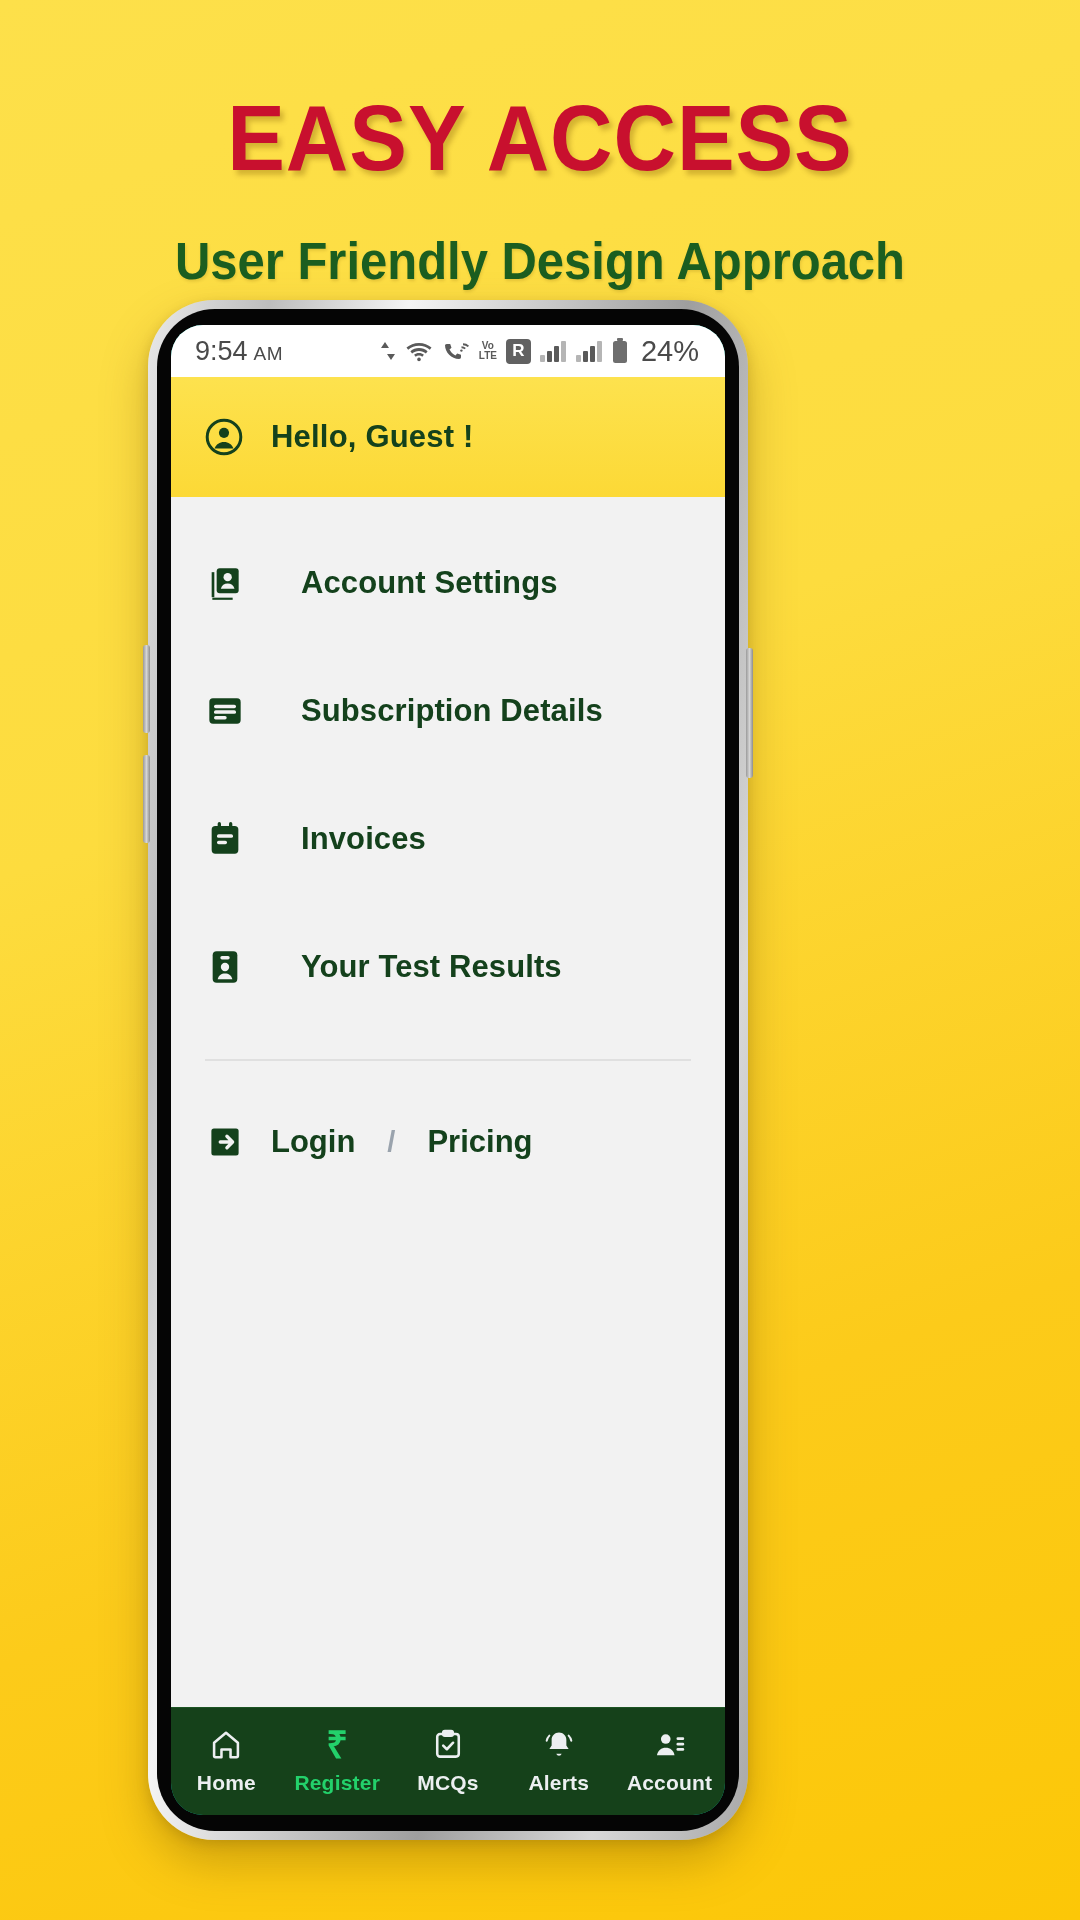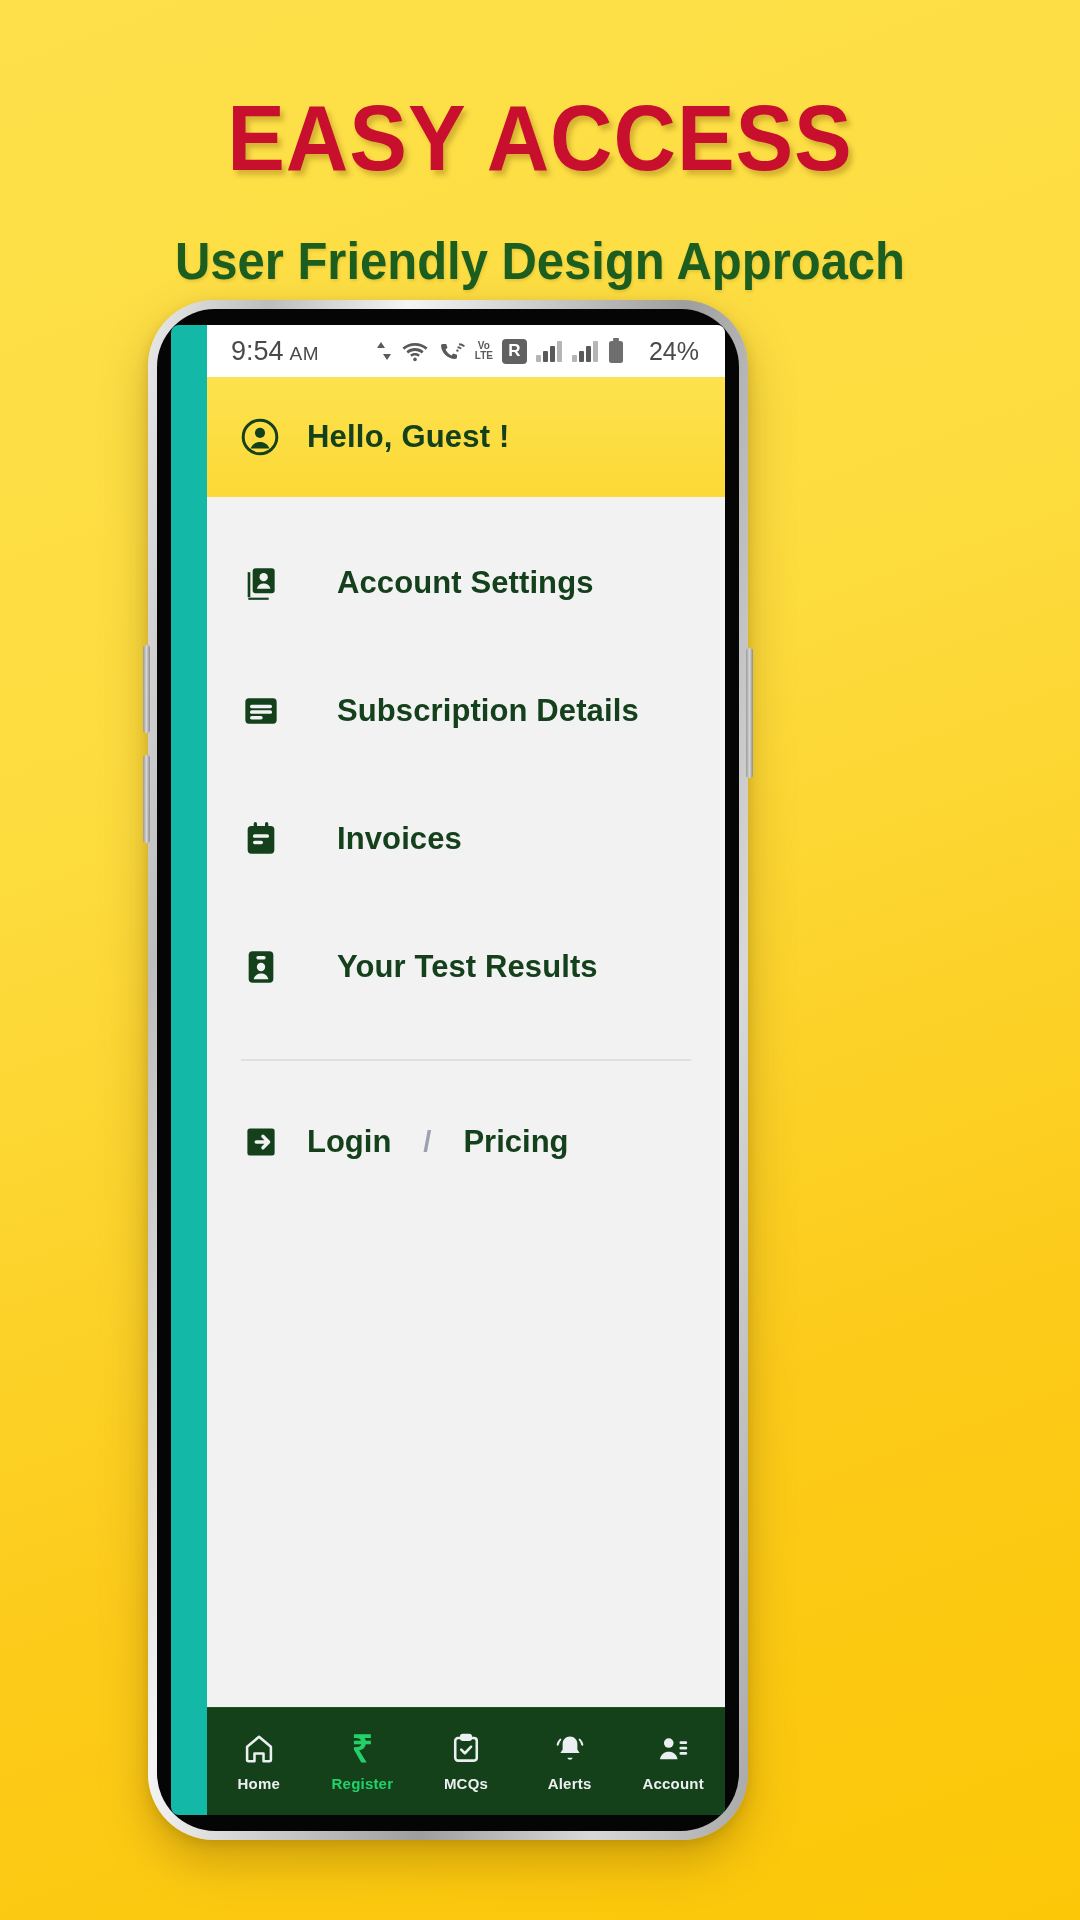--- a/index.html
+++ b/index.html
@@ -31,22 +31,22 @@
     border-radius:66px;
     background:linear-gradient(100deg,#e9e9e9 0%,#bdbdbd 14%,#f4f4f4 30%,#9e9e9e 62%,#d8d8d8 82%,#a8a8a8 100%);
     padding:9px;
     box-shadow:0 22px 46px rgba(120,85,0,.34), 0 4px 12px rgba(120,85,0,.22);
   }
   .phone-inner {
     width:100%; height:100%; border-radius:58px; background:#050505;
     padding:16px 14px 16px 14px; overflow:hidden;
   }
   .screen {
-    width:100%; height:100%; border-radius:8px; overflow:hidden;
-    background:#14b8a6; display:flex; flex-direction:column;padding-left:36px;
+    width:100%; height:100%; border-radius:32px; overflow:hidden;
+    background:#14b8a6; display:flex; flex-direction:column;
   }
   
   .btn-side { position:absolute; background:linear-gradient(90deg,#9a9a9a,#d5d5d5,#8d8d8d); border-radius:3px; }
   .btn-vol-up { left:-5px; top:345px; width:7px; height:88px; }
   .btn-vol-dn { left:-5px; top:455px; width:7px; height:88px; }
   .btn-pwr    { right:-5px; top:348px; width:7px; height:130px; }
 
   
   .statusbar {
     height:52px; background:#ffffff; display:flex; align-items:center;
@@ -54,21 +54,21 @@
   }
   .sb-time { font-size:27px; color:#4a4a4a; font-weight:400; display:flex; align-items:baseline; gap:6px; }
   .sb-time .ampm { font-size:19px; letter-spacing:.5px; }
   .sb-right { display:flex; align-items:center; gap:9px; }
   .sb-right svg { display:block; }
   .sb-roam {
     width:25px; height:25px; background:#616161; color:#fff; border-radius:4px;
     font-size:17px; font-weight:700; display:flex; align-items:center; justify-content:center;
   }
   .sb-volte { font-size:10px; line-height:10px; color:#5a5a5a; font-weight:700; text-align:center; }
-  .sb-batt-pct { font-size:25px; color:#4a4a4a; margin-left:16px; }
+  .sb-batt-pct { font-size:29px; color:#4a4a4a; margin-left:4px; }
 
   
   .greet {
     background:linear-gradient(180deg,#fde24e,#fcd936);
     height:120px; display:flex; align-items:center; gap:26px; padding:0 32px; flex:none;
   }
   .greet-text { font-size:31px; font-weight:700; color:#14411c; letter-spacing:.2px; }
 
   
   .menu { background:#f2f2f2; flex:1; padding-top:22px; }
@@ -83,21 +83,21 @@
   .auth-sep { font-size:29px; font-weight:700; color:#9aa3ad; margin:0 6px; }
 
   
   .bottomnav {
     background:#15411a; height:108px; display:flex; align-items:center; flex:none;
     border-top:1px solid #1d5423;
   }
   .nav-item {
     flex:1; display:flex; flex-direction:column; align-items:center; justify-content:center; gap:9px;
   }
-  .nav-label { font-size:15px; font-weight:700; color:#eceff1; letter-spacing:.2px; }
+  .nav-label { font-size:21px; font-weight:700; color:#eceff1; letter-spacing:.2px; }
   .nav-item.accent .nav-label { color:#23d16b; }
   .nav-item svg { color:#eceff1; display:block; }
   .rupee { font-size:38px; font-weight:700; line-height:34px; color:#23d16b; }
 </style>
 </head>
 <body>
 
 <div class="promo">
   <div class="promo-title">EASY ACCESS</div>
   <div class="promo-sub">User Friendly Design Approach</div>

